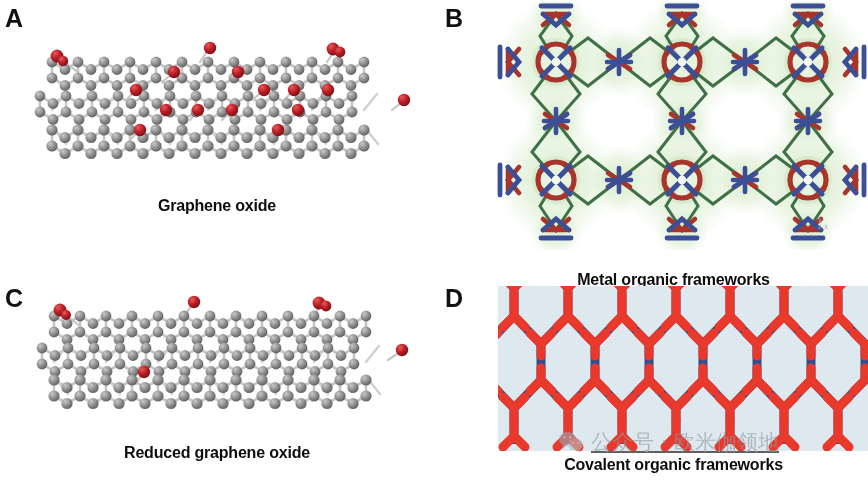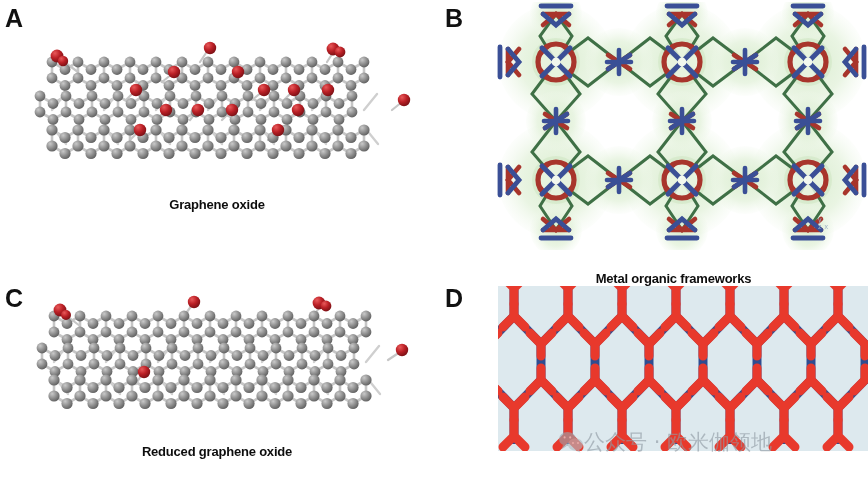--- a/index.html
+++ b/index.html
@@ -9,35 +9,35 @@
     background:#ffffff;
   }
   .figure{position:absolute;inset:0;}
   .panel{position:absolute;}
   .panel-label{
     position:absolute;font-weight:bold;font-size:25px;color:#111111;
     line-height:1;letter-spacing:0px;
   }
   .caption{
     position:absolute;text-align:center;font-weight:bold;
-    font-size:13px;color:#0d0d0d;white-space:nowrap;
+    font-size:16px;color:#0d0d0d;white-space:nowrap;
     letter-spacing:-0.2px;
   }
   
   .sheet{position:absolute;}
   .sheet svg{display:block;overflow:visible;}
   
   .mof{position:absolute;}
   .mof svg{display:block;}
   
   .cof{position:absolute;background:#dde9ee;overflow:hidden;}
   .cof svg{display:block;}
   .watermark{
-    position:absolute;display:flex;align-items:center;gap:0;
-    opacity:.62;pointer-events:none;
+    position:absolute;display:flex;align-items:center;gap:7px;
+    opacity:.62;pointer-events:none;text-decoration:underline;
   }
   .wm-text{
     font-size:21px;color:#8f9aa3;font-weight:400;white-space:nowrap;
     font-family:"DejaVu Sans",sans-serif;
   }
   .wm-icon{width:26px;height:22px;position:relative;flex:0 0 auto;}
   .axis-mark{position:absolute;font-size:7px;color:#9ab0c4;line-height:1.05;}
 </style>
 </head>
 <body>
@@ -837,15 +837,16 @@
           <path d="M21,18.4 L22.4,21.6 L18.4,20 Z" fill="#b3bcc3"></path>
           <circle cx="6.6" cy="6.4" r="1.05" fill="#eef2f4"></circle>
           <circle cx="12.2" cy="6.4" r="1.05" fill="#eef2f4"></circle>
           <circle cx="15" cy="12" r="0.95" fill="#eef2f4"></circle>
           <circle cx="20" cy="12" r="0.95" fill="#eef2f4"></circle>
         </svg>
       </span>
       <span class="wm-text">公众号 · 欧米伽领地</span>
     </div>
 
+    <div class="caption" style="left:45px;top:176px;width:389px;">Covalent organic frameworks</div>
   </div>
 
 </div>
 
 </body></html>

